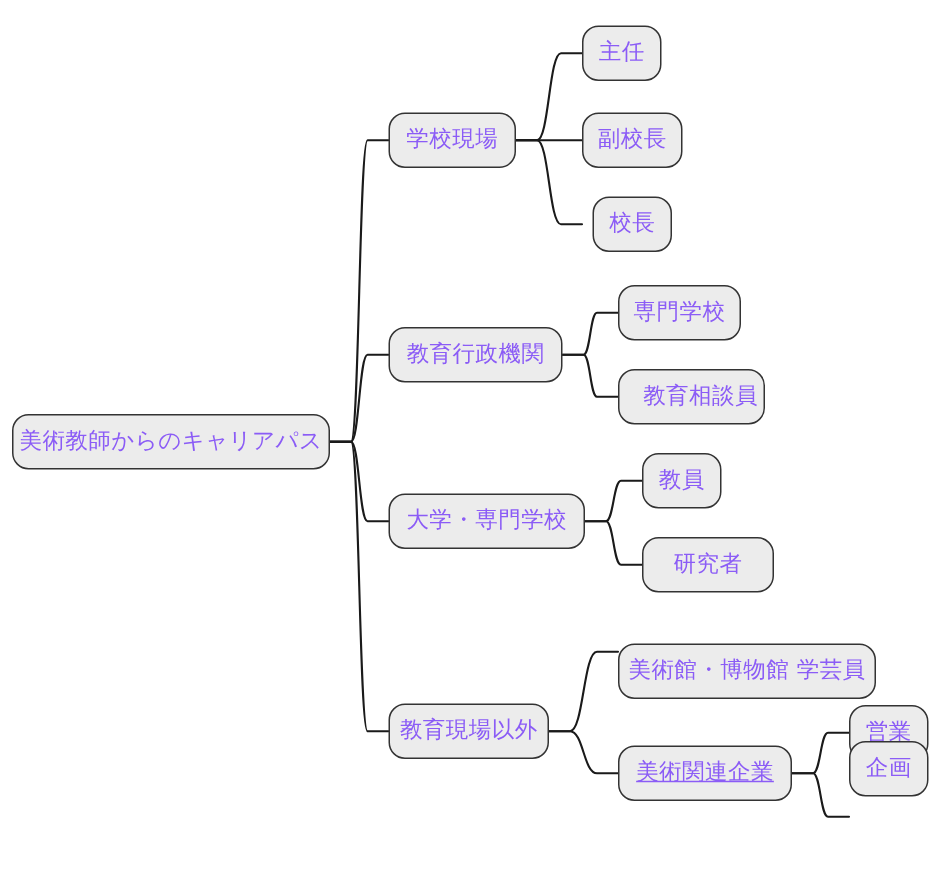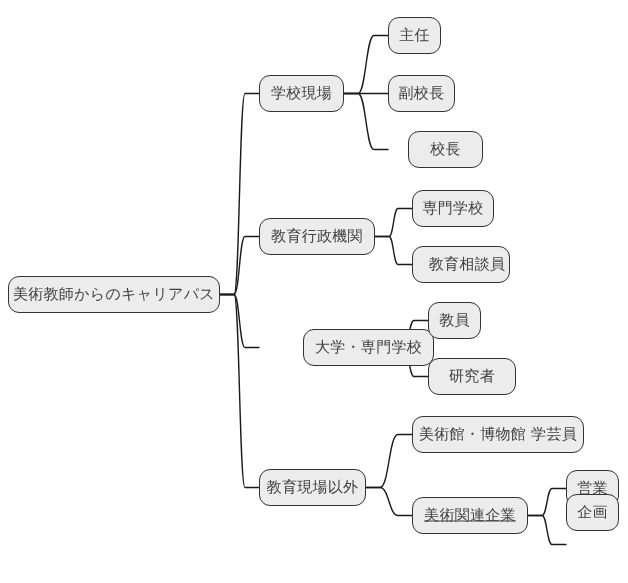--- a/index.html
+++ b/index.html
@@ -26,21 +26,21 @@
   }
   .node {
     position: absolute;
     box-sizing: border-box;
     background: #ececec;
     border: 1.6px solid #333333;
     border-radius: 11px;
     display: flex;
     align-items: center;
     justify-content: center;
-    color: #404040;
+    color: #8b5cf6;
     font-size: 15px;
     line-height: 1;
     white-space: nowrap;
     letter-spacing: 0.3px;
     z-index: 2;
   }
   .node-label {
     display: block;
     padding: 0 1px;
     transform: translateY(-0.5px);
@@ -73,45 +73,45 @@
       </div>
       <div class="node" style="left: 259px; top: 75px; width: 85px; height: 37px;">
         <span class="node-label">学校現場</span>
       </div>
       <div class="node" style="left: 388px; top: 17px; width: 53px; height: 37px;">
         <span class="node-label">主任</span>
       </div>
       <div class="node" style="left: 388px; top: 75px; width: 67px; height: 37px;">
         <span class="node-label">副校長</span>
       </div>
-      <div class="node" style="left: 408px; top: 131px; width: 75px; height: 37px;">
+      <div class="node" style="left: 395px; top: 131px; width: 53px; height: 37px;">
         <span class="node-label">校長</span>
       </div>
       <div class="node" style="left: 259px; top: 218px; width: 116px; height: 37px;">
         <span class="node-label">教育行政機関</span>
       </div>
       <div class="node" style="left: 412px; top: 190px; width: 82px; height: 37px;">
         <span class="node-label">専門学校</span>
       </div>
       <div class="node" style="left: 412px; top: 246px; width: 98px; height: 37px; padding-left: 12px;">
         <span class="node-label">教育相談員</span>
       </div>
-      <div class="node" style="left: 259px; top: 329px; width: 131px; height: 37px; margin-left: 44px;">
+      <div class="node" style="left: 259px; top: 329px; width: 131px; height: 37px;">
         <span class="node-label">大学・専門学校</span>
       </div>
       <div class="node" style="left: 428px; top: 302px; width: 53px; height: 37px;">
         <span class="node-label">教員</span>
       </div>
       <div class="node" style="left: 428px; top: 358px; width: 88px; height: 37px;">
         <span class="node-label">研究者</span>
       </div>
       <div class="node" style="left: 259px; top: 469px; width: 107px; height: 37px;">
         <span class="node-label">教育現場以外</span>
       </div>
-      <div class="node" style="left: 412px; top: 416px; width: 172px; height: 37px;">
+      <div class="node" style="left: 412px; top: 429px; width: 172px; height: 37px;">
         <span class="node-label">美術館・博物館 学芸員</span>
       </div>
       <div class="node" style="left: 412px; top: 497px; width: 116px; height: 37px; text-decoration: underline;">
         <span class="node-label">美術関連企業</span>
       </div>
       <div class="node" style="left: 566px; top: 470px; width: 53px; height: 37px;">
         <span class="node-label">営業</span>
       </div>
       <div class="node" style="left: 566px; top: 494px; width: 53px; height: 37px;">
         <span class="node-label">企画</span>

